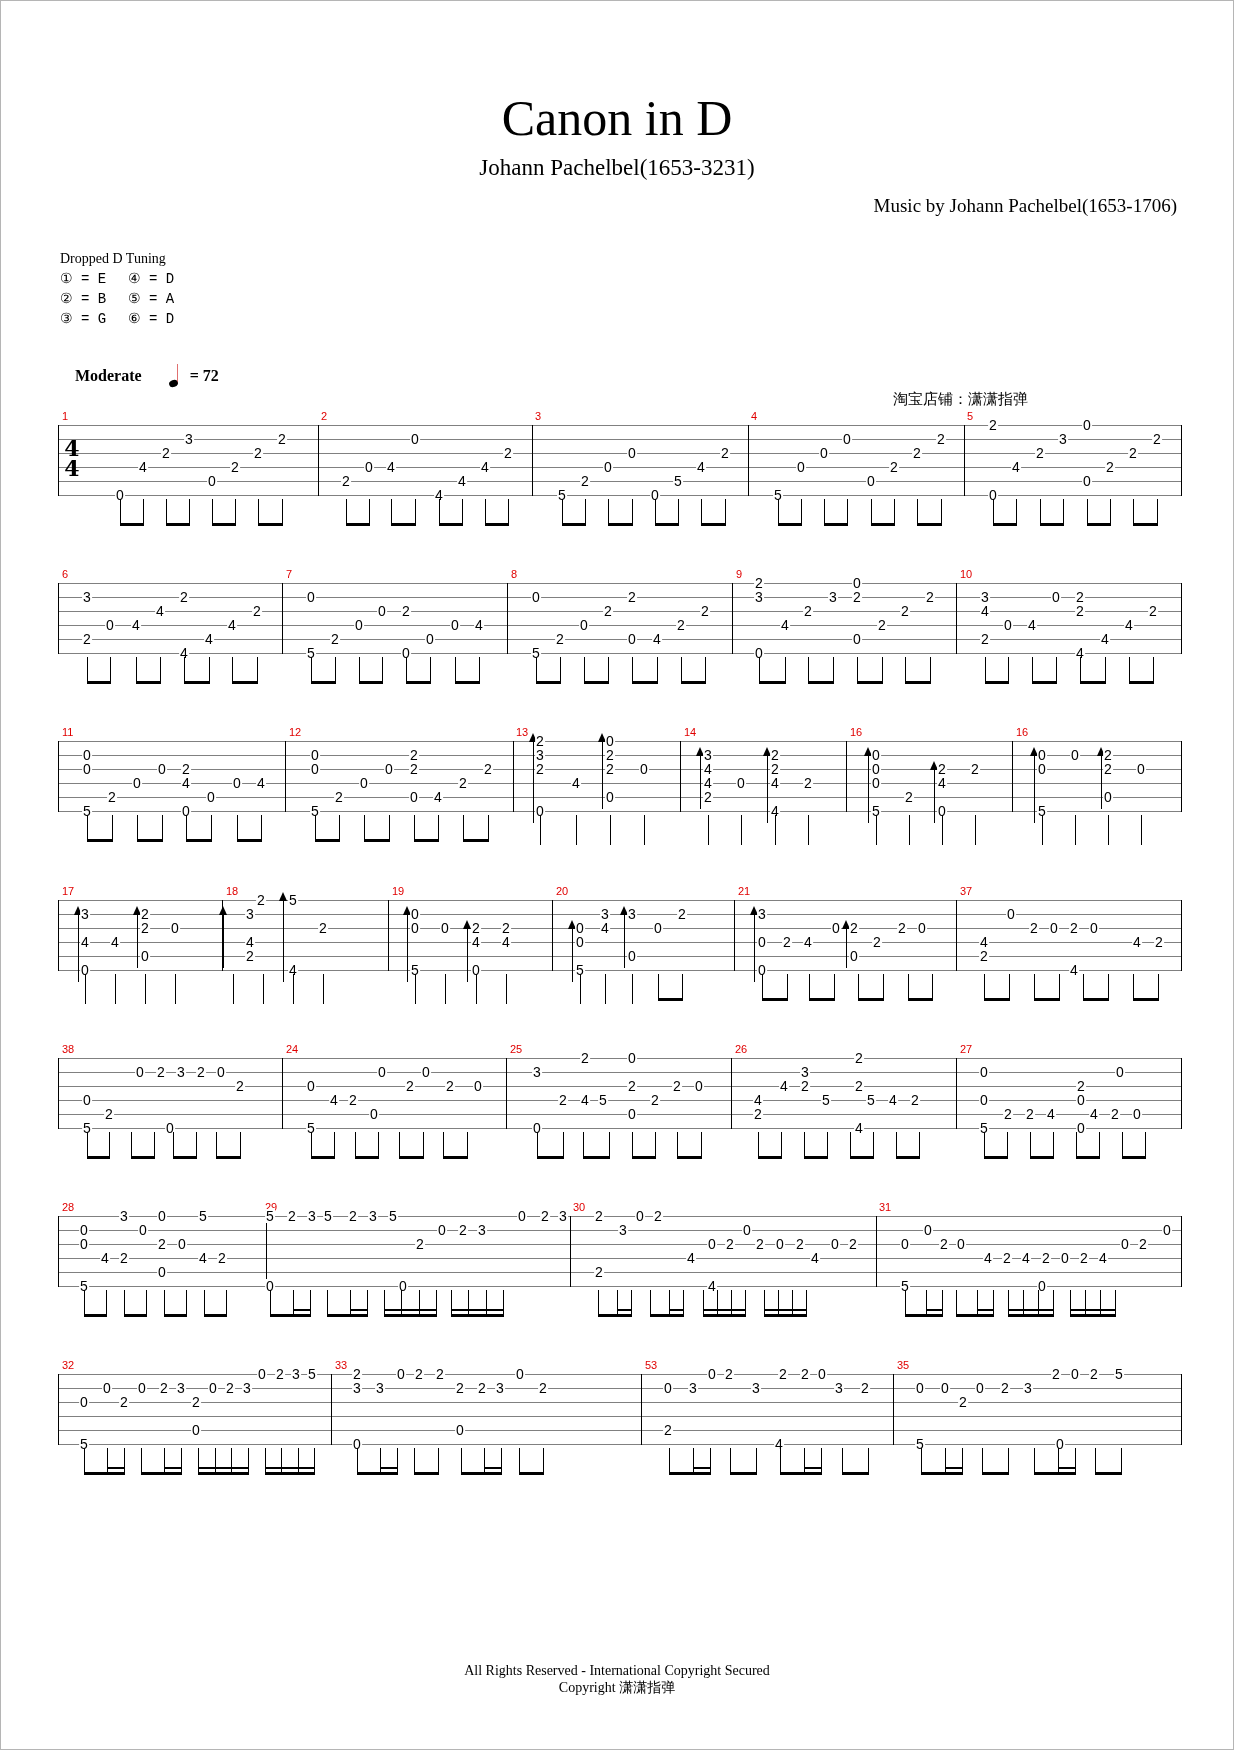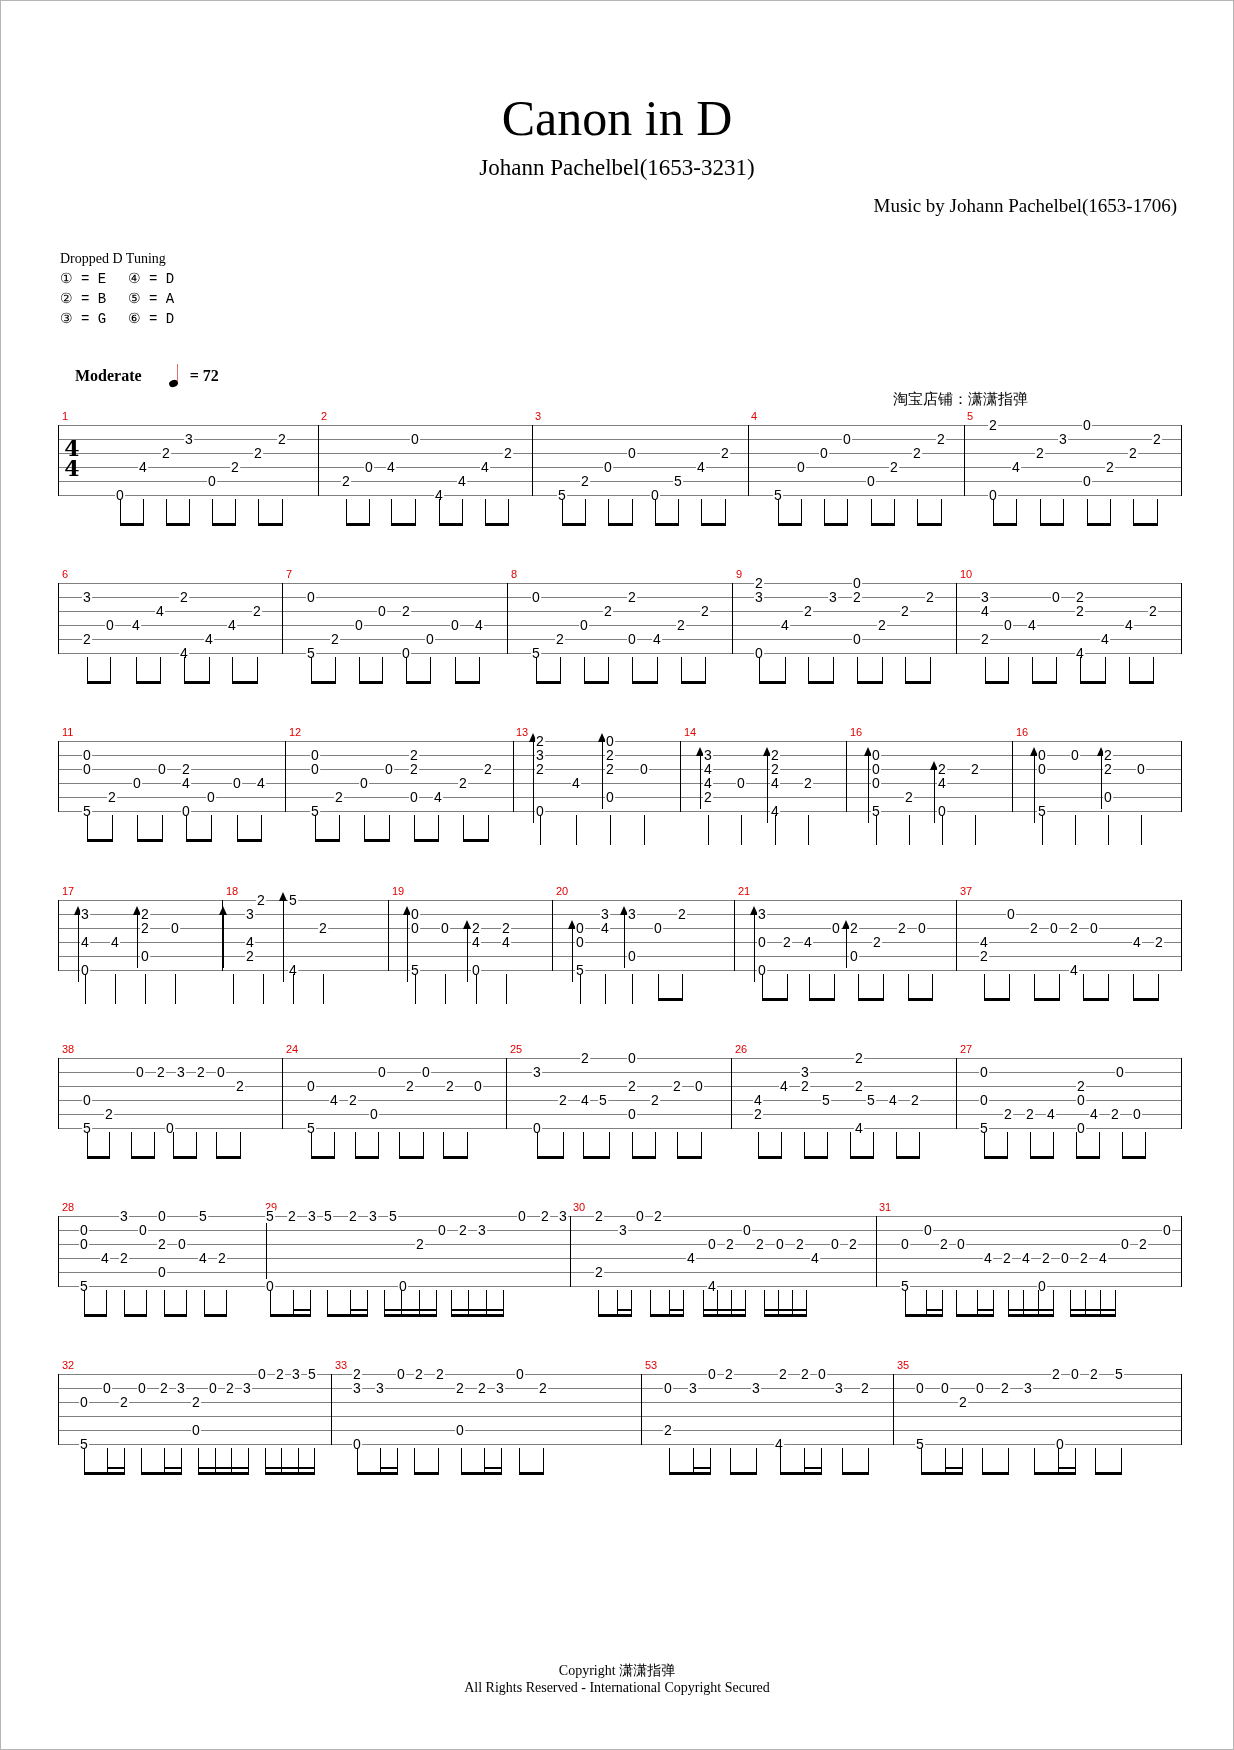--- a/index.html
+++ b/index.html
@@ -995,15 +995,15 @@
     <div class="beam" style="left: 921px; top: 1472px; width: 42px;"></div>
     <div class="beam" style="left: 944.78px; top: 1467px; width: 18.22px; height: 2px;"></div>
     <div class="stem" style="left: 1034px; top: 1448px; height: 26px;"></div>
     <div class="stem" style="left: 1057.78px; top: 1448px; height: 26px;"></div>
     <div class="stem" style="left: 1075px; top: 1448px; height: 26px;"></div>
     <div class="beam" style="left: 1034px; top: 1472px; width: 42px;"></div>
     <div class="beam" style="left: 1057.78px; top: 1467px; width: 18.22px; height: 2px;"></div>
   </div>
 
 <div class="footer">
+  <div>All Rights Reserved - International Copyright Secured</div>
   <div>Copyright 潇潇指弹</div>
-  <div>All Rights Reserved - International Copyright Secured</div>
 </div>
 
 </body></html>

